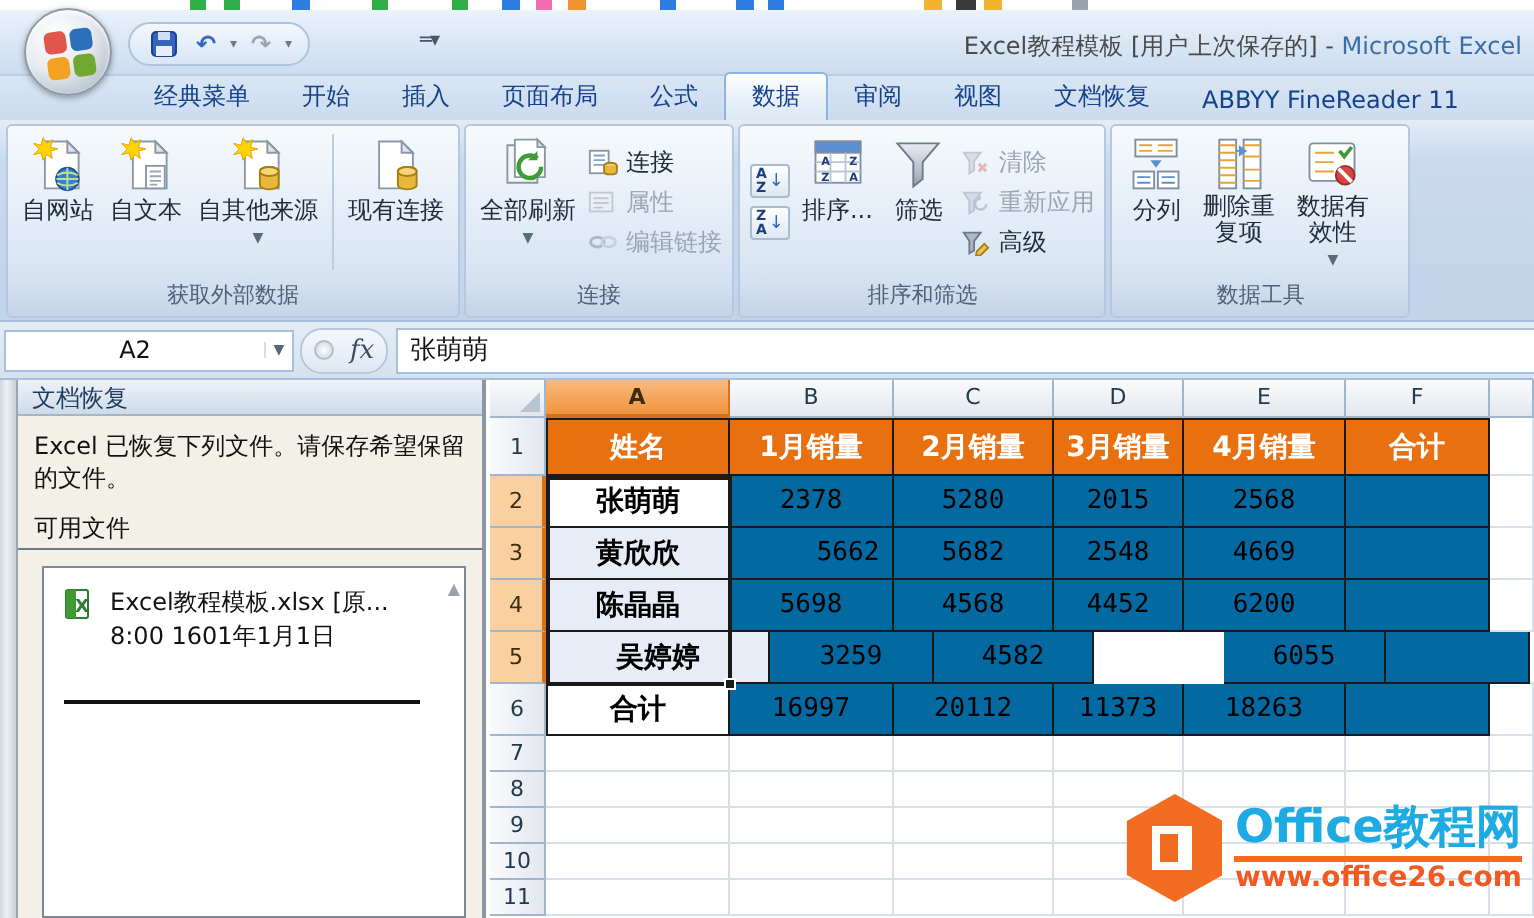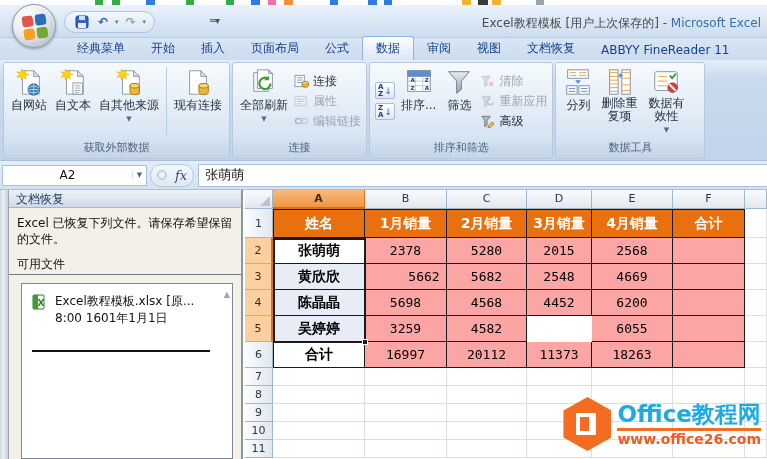--- a/index.html
+++ b/index.html
@@ -112,21 +112,21 @@
     font-size:11px; color:#23394e; display:flex; align-items:center; justify-content:center; }
   .rh.sel { background:#FBD0A1; border-right:2px solid #D2721F; color:#3c2c12; }
   .c { flex:0 0 auto; display:flex; align-items:center; justify-content:center; overflow:hidden; }
   .c.hdr { background:#E8700F; border-right:1px solid #1a1a1a; border-bottom:1px solid #1a1a1a;
     color:#fff; font-weight:bold; font-size:14px; }
   .c.hdr.first, .c.name.first { border-left:1px solid #1a1a1a; }
   .c.top { border-top:1px solid #1a1a1a; }
   .c.name { background:#fff; border-right:1px solid #1a1a1a; border-bottom:1px solid #1a1a1a;
     font-weight:bold; font-size:14px; color:#000; }
   .c.name.tint { background:#E7ECF6; }
-  .c.num { background:#fca5a5; border-right:1px solid #1a1a1a; border-bottom:1px solid #1a1a1a;
+  .c.num { background:#0369a1; border-right:1px solid #1a1a1a; border-bottom:1px solid #1a1a1a;
     font-size:13px; color:#000; font-family:"DejaVu Sans Mono","Liberation Mono",monospace; }
   .c.empty { border-right:1px solid #D9DFE8; border-bottom:1px solid #D9DFE8; background:#fff; }
   #sel-box { position:absolute; left:28px; top:48px; width:93px; height:105px;
     border:2px solid #1a1a1a; pointer-events:none; }
   #fill-handle { position:absolute; right:-4px; bottom:-4px; width:6px; height:6px;
     background:#1a1a1a; border:1px solid #fff; }
 
   
   #logo { position:absolute; right:6px; bottom:8px; display:flex; align-items:center; gap:6px; }
   #hex { width:48px; height:54px; background:#F26D21;
@@ -485,21 +485,21 @@
             <div class="c name first tint" style="width: 92px;">陈晶晶</div>
             <div class="c num" style="width: 82px;">5698</div>
             <div class="c num" style="width: 80px;">4568</div>
             <div class="c num" style="width: 65px;">4452</div>
             <div class="c num" style="width: 81px;">6200</div>
             <div class="c num" style="width: 72px;"></div>
             <div class="c empty" style="width: 22px;"></div>
           </div>
           <div class="srow" style="height: 26px;">
             <div class="rh sel">5</div>
-            <div class="c name first tint" style="width: 92px;">吴婷婷</div>
+            <div class="c name first tint" style="width: 112px;">吴婷婷</div>
             <div class="c num" style="width: 82px;">3259</div>
             <div class="c num" style="width: 80px;">4582</div>
             <div class="c num" style="width: 65px; margin-top: 48px;">2358</div>
             <div class="c num" style="width: 81px;">6055</div>
             <div class="c num" style="width: 72px;"></div>
             <div class="c empty" style="width: 22px;"></div>
           </div>
           <div class="srow" style="height: 26px;">
             <div class="rh">6</div>
             <div class="c name first" style="width: 92px;">合计</div>

